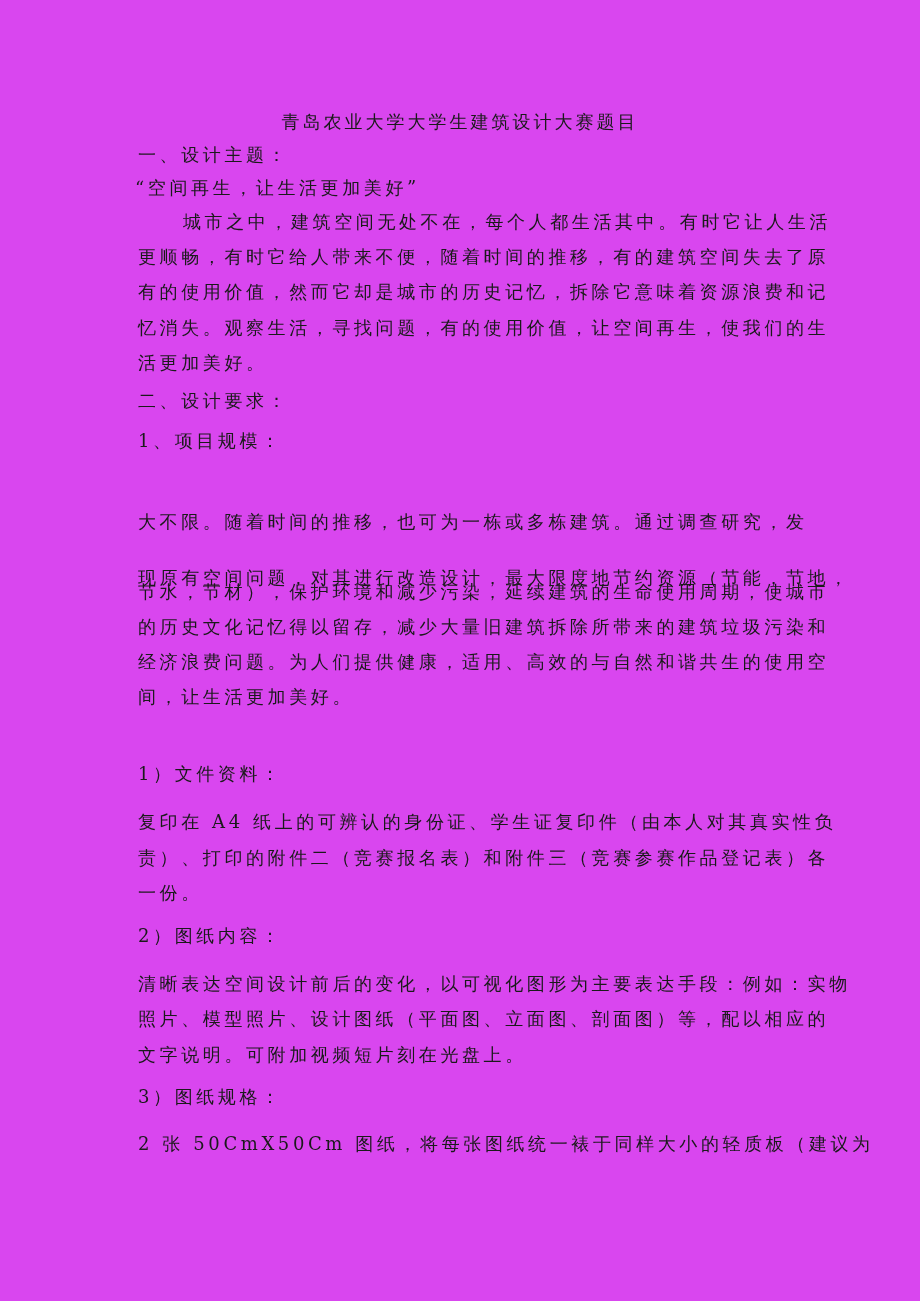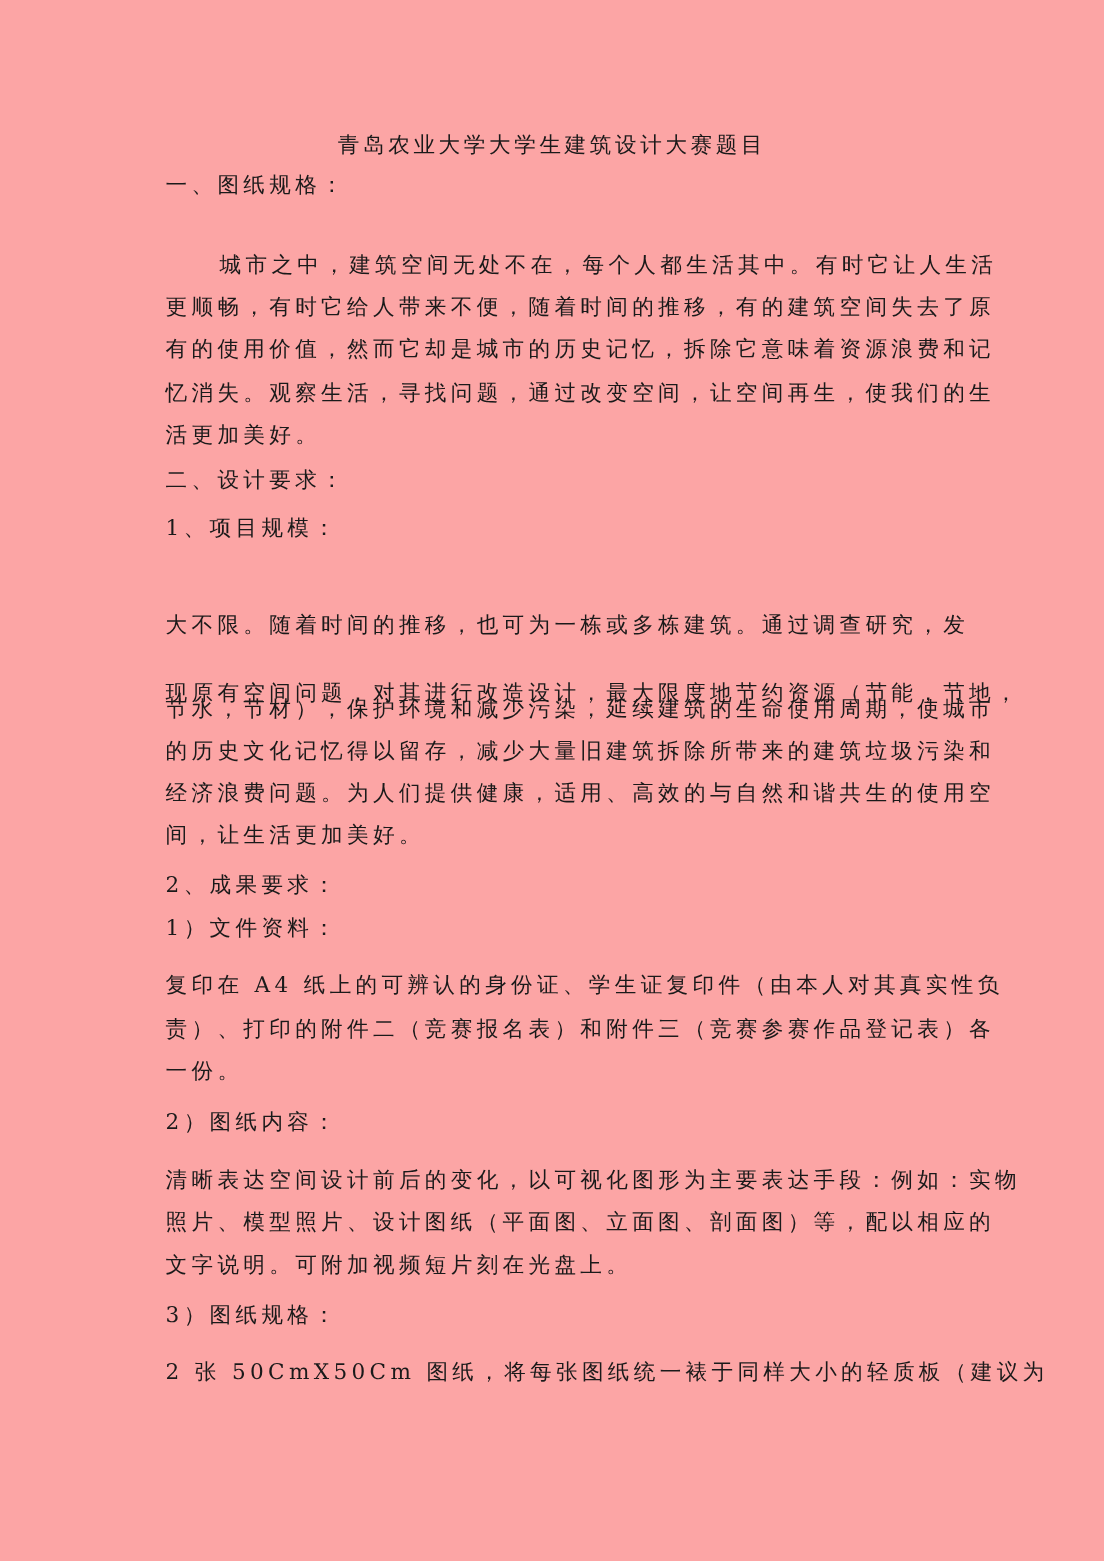--- a/index.html
+++ b/index.html
@@ -1,50 +1,50 @@
 <!DOCTYPE html>
 <html><head>
 <meta charset="utf-8">
 <style>
   html, body { margin: 0; padding: 0; background: #ffffff; }
   body { width: 920px; height: 1301px; position: relative; overflow: hidden;
          font-family: "DejaVu Serif", "Liberation Serif", serif; color: #1a1a1a; }
-  .page { position: absolute; left: 0; top: 0; width: 920px; height: 1301px; background: #fca5a5; }
+  .page { position: absolute; left: 0; top: 0; width: 920px; height: 1301px; background: #d946ef; }
   .line { position: absolute; left: 138px; width: 650px; font-size: 18px; line-height: 24px;
           letter-spacing: 3.6px; white-space: nowrap; }
   .title { left: 0; width: 920px; text-align: center; letter-spacing: 3px; }
   .indent { left: 183px; }
 </style>
 </head>
 <body>
 
 <div class="page">
 
   <div class="line title" style="top:110px">青岛农业大学大学生建筑设计大赛题目</div>
 
-  <div class="line" style="top:143px">一、图纸规格：</div>
+  <div class="line" style="top:143px">一、设计主题：</div>
+  <div class="line" style="top:176px; left:135px">“空间再生，让生活更加美好”</div>
 
   <div class="line indent" style="top:210px">城市之中，建筑空间无处不在，每个人都生活其中。有时它让人生活</div>
   <div class="line" style="top:280px">有的使用价值，然而它却是城市的历史记忆，拆除它意味着资源浪费和记</div>
   <div class="line" style="top:245px">更顺畅，有时它给人带来不便，随着时间的推移，有的建筑空间失去了原</div>
-  <div class="line" style="top:316px">忆消失。观察生活，寻找问题，通过改变空间，让空间再生，使我们的生</div>
+  <div class="line" style="top:316px">忆消失。观察生活，寻找问题，有的使用价值，让空间再生，使我们的生</div>
   <div class="line" style="top:389px">二、设计要求：</div>
 
   <div class="line" style="top:351px">活更加美好。</div>
 
   <div class="line" style="top:429px">1、项目规模：</div>
 
   <div class="line" style="top:510px">大不限。随着时间的推移，也可为一栋或多栋建筑。通过调查研究，发</div>
   <div class="line" style="top:566px">现原有空间问题，对其进行改造设计，最大限度地节约资源（节能，节地，</div>
   <div class="line" style="top:580px">节水，节材），保护环境和减少污染，延续建筑的生命使用周期，使城市</div>
   <div class="line" style="top:615px">的历史文化记忆得以留存，减少大量旧建筑拆除所带来的建筑垃圾污染和</div>
   <div class="line" style="top:650px">经济浪费问题。为人们提供健康，适用、高效的与自然和谐共生的使用空</div>
   <div class="line" style="top:685px">间，让生活更加美好。</div>
 
-  <div class="line" style="top:726px">2、成果要求：</div>
 
   <div class="line" style="top:762px">1）文件资料：</div>
   <div class="line" style="top:810px">复印在 A4 纸上的可辨认的身份证、学生证复印件（由本人对其真实性负</div>
   <div class="line" style="top:846px">责）、打印的附件二（竞赛报名表）和附件三（竞赛参赛作品登记表）各</div>
   <div class="line" style="top:881px">一份。</div>
 
   <div class="line" style="top:924px">2）图纸内容：</div>
   <div class="line" style="top:972px">清晰表达空间设计前后的变化，以可视化图形为主要表达手段：例如：实物</div>
   <div class="line" style="top:1007px">照片、模型照片、设计图纸（平面图、立面图、剖面图）等，配以相应的</div>
   <div class="line" style="top:1043px">文字说明。可附加视频短片刻在光盘上。</div>

